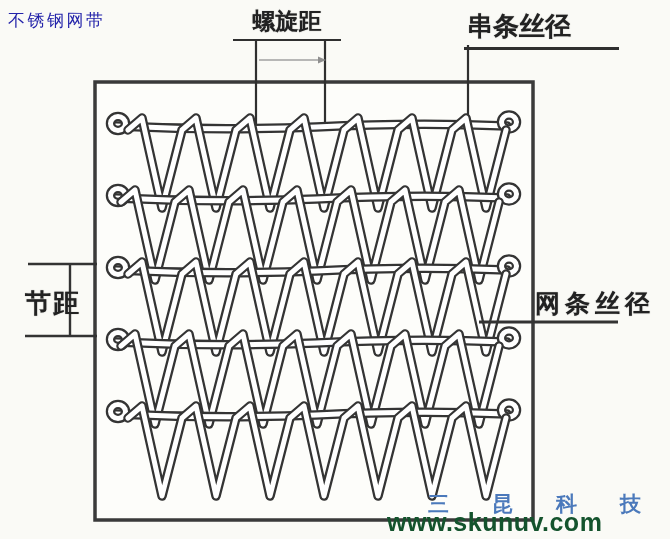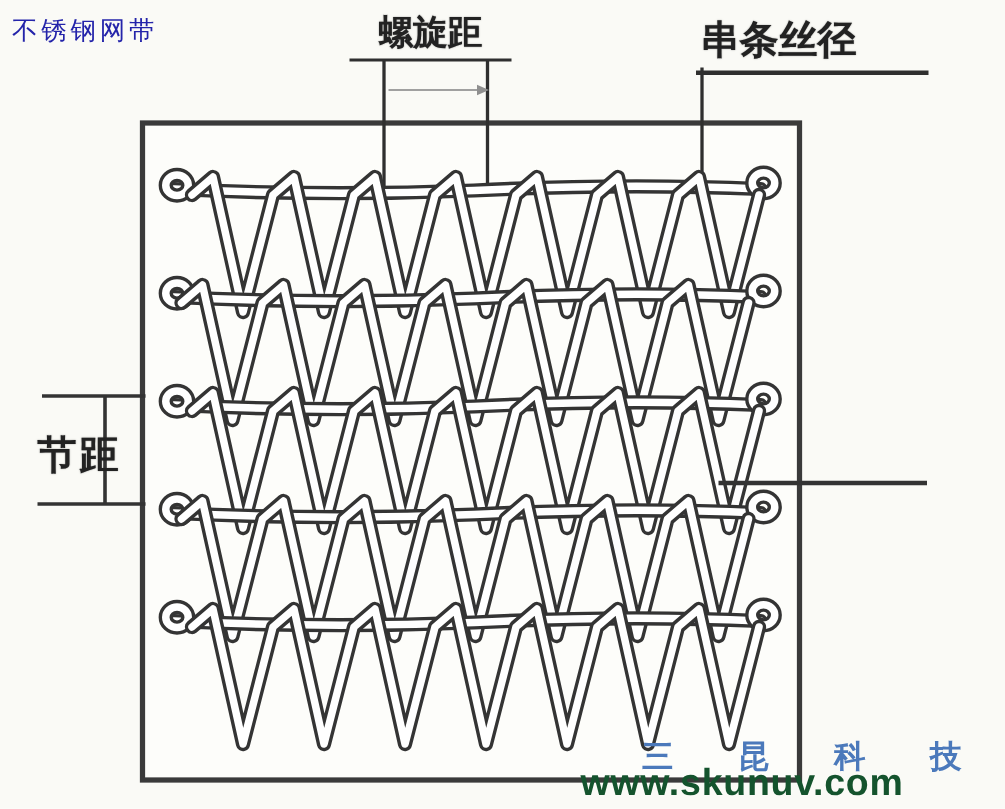--- a/index.html
+++ b/index.html
@@ -106,17 +106,18 @@
   </svg>
 
   <div class="title">不锈钢网带</div>
 
   <div class="lbl lbl-spiral">螺旋距</div>
 
   <div class="lbl lbl-crossrod">串条丝径</div>
 
   <div class="lbl lbl-pitch">节距</div>
 
+  <div class="lbl lbl-meshwire">网条丝径</div>
 
   <div class="wm-company">三昆科技</div>
 
   <div class="wm-site">www.skunuv.com</div>
 </div>
 
 </body></html>

